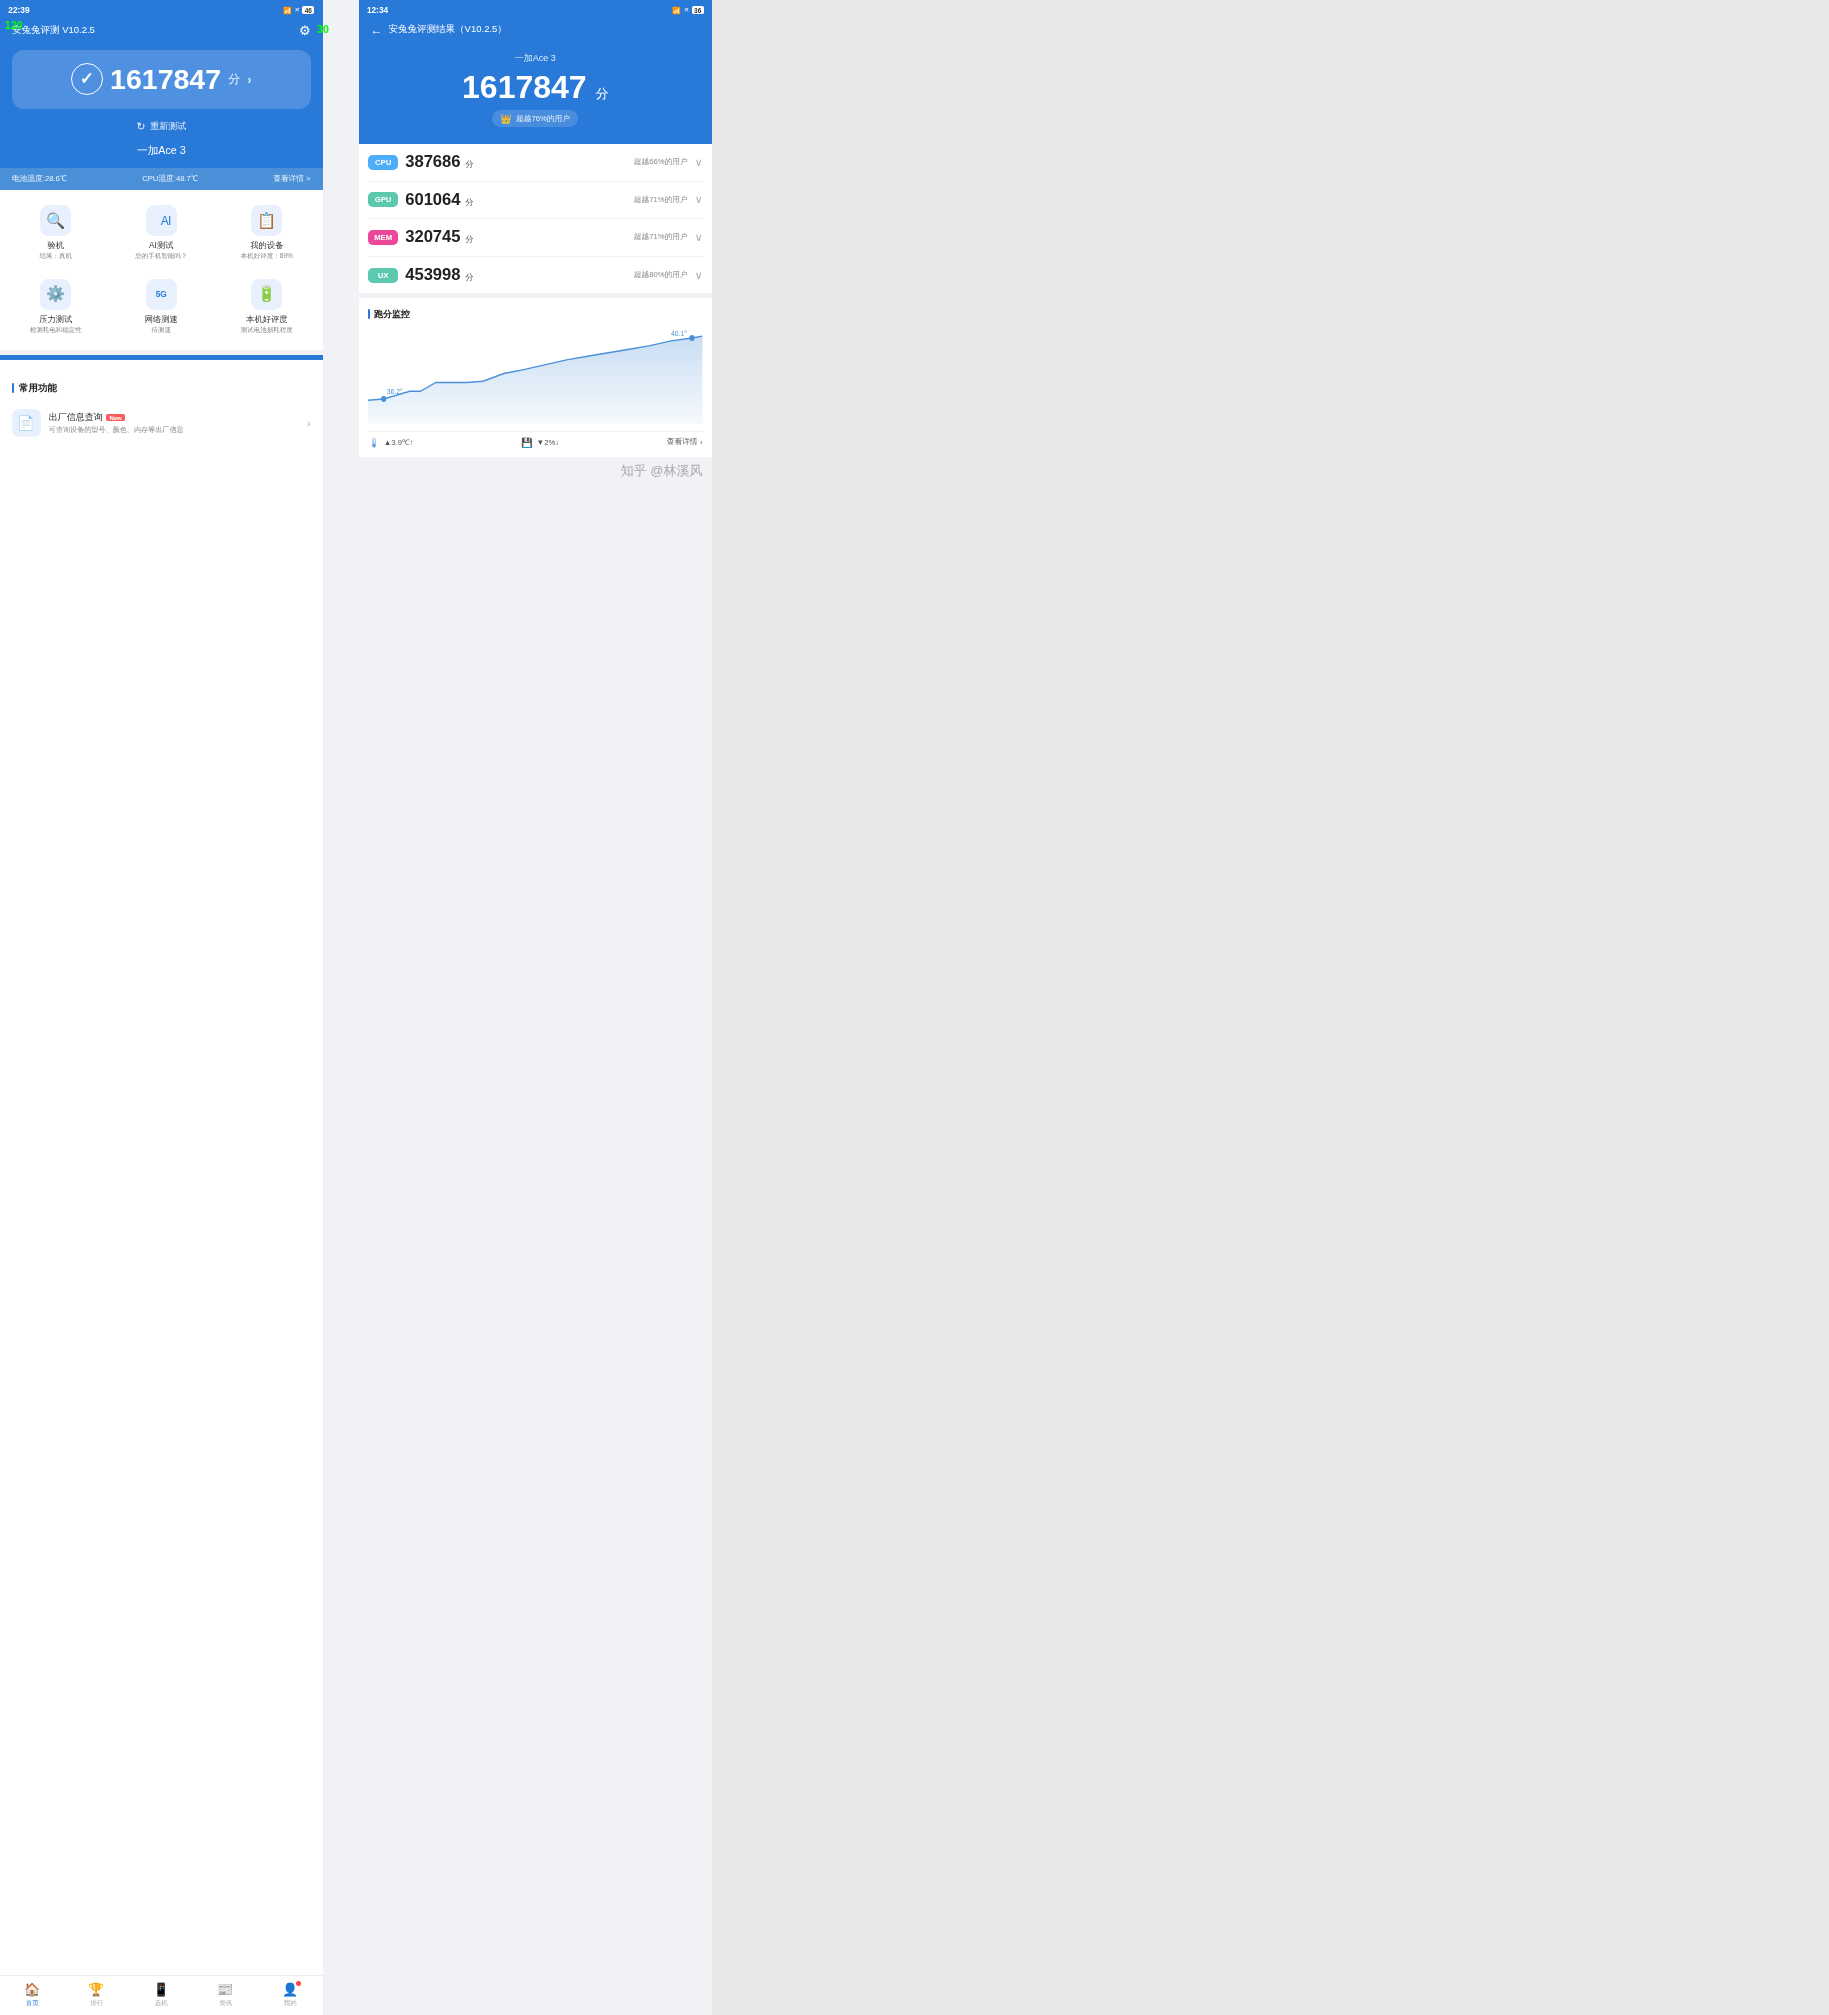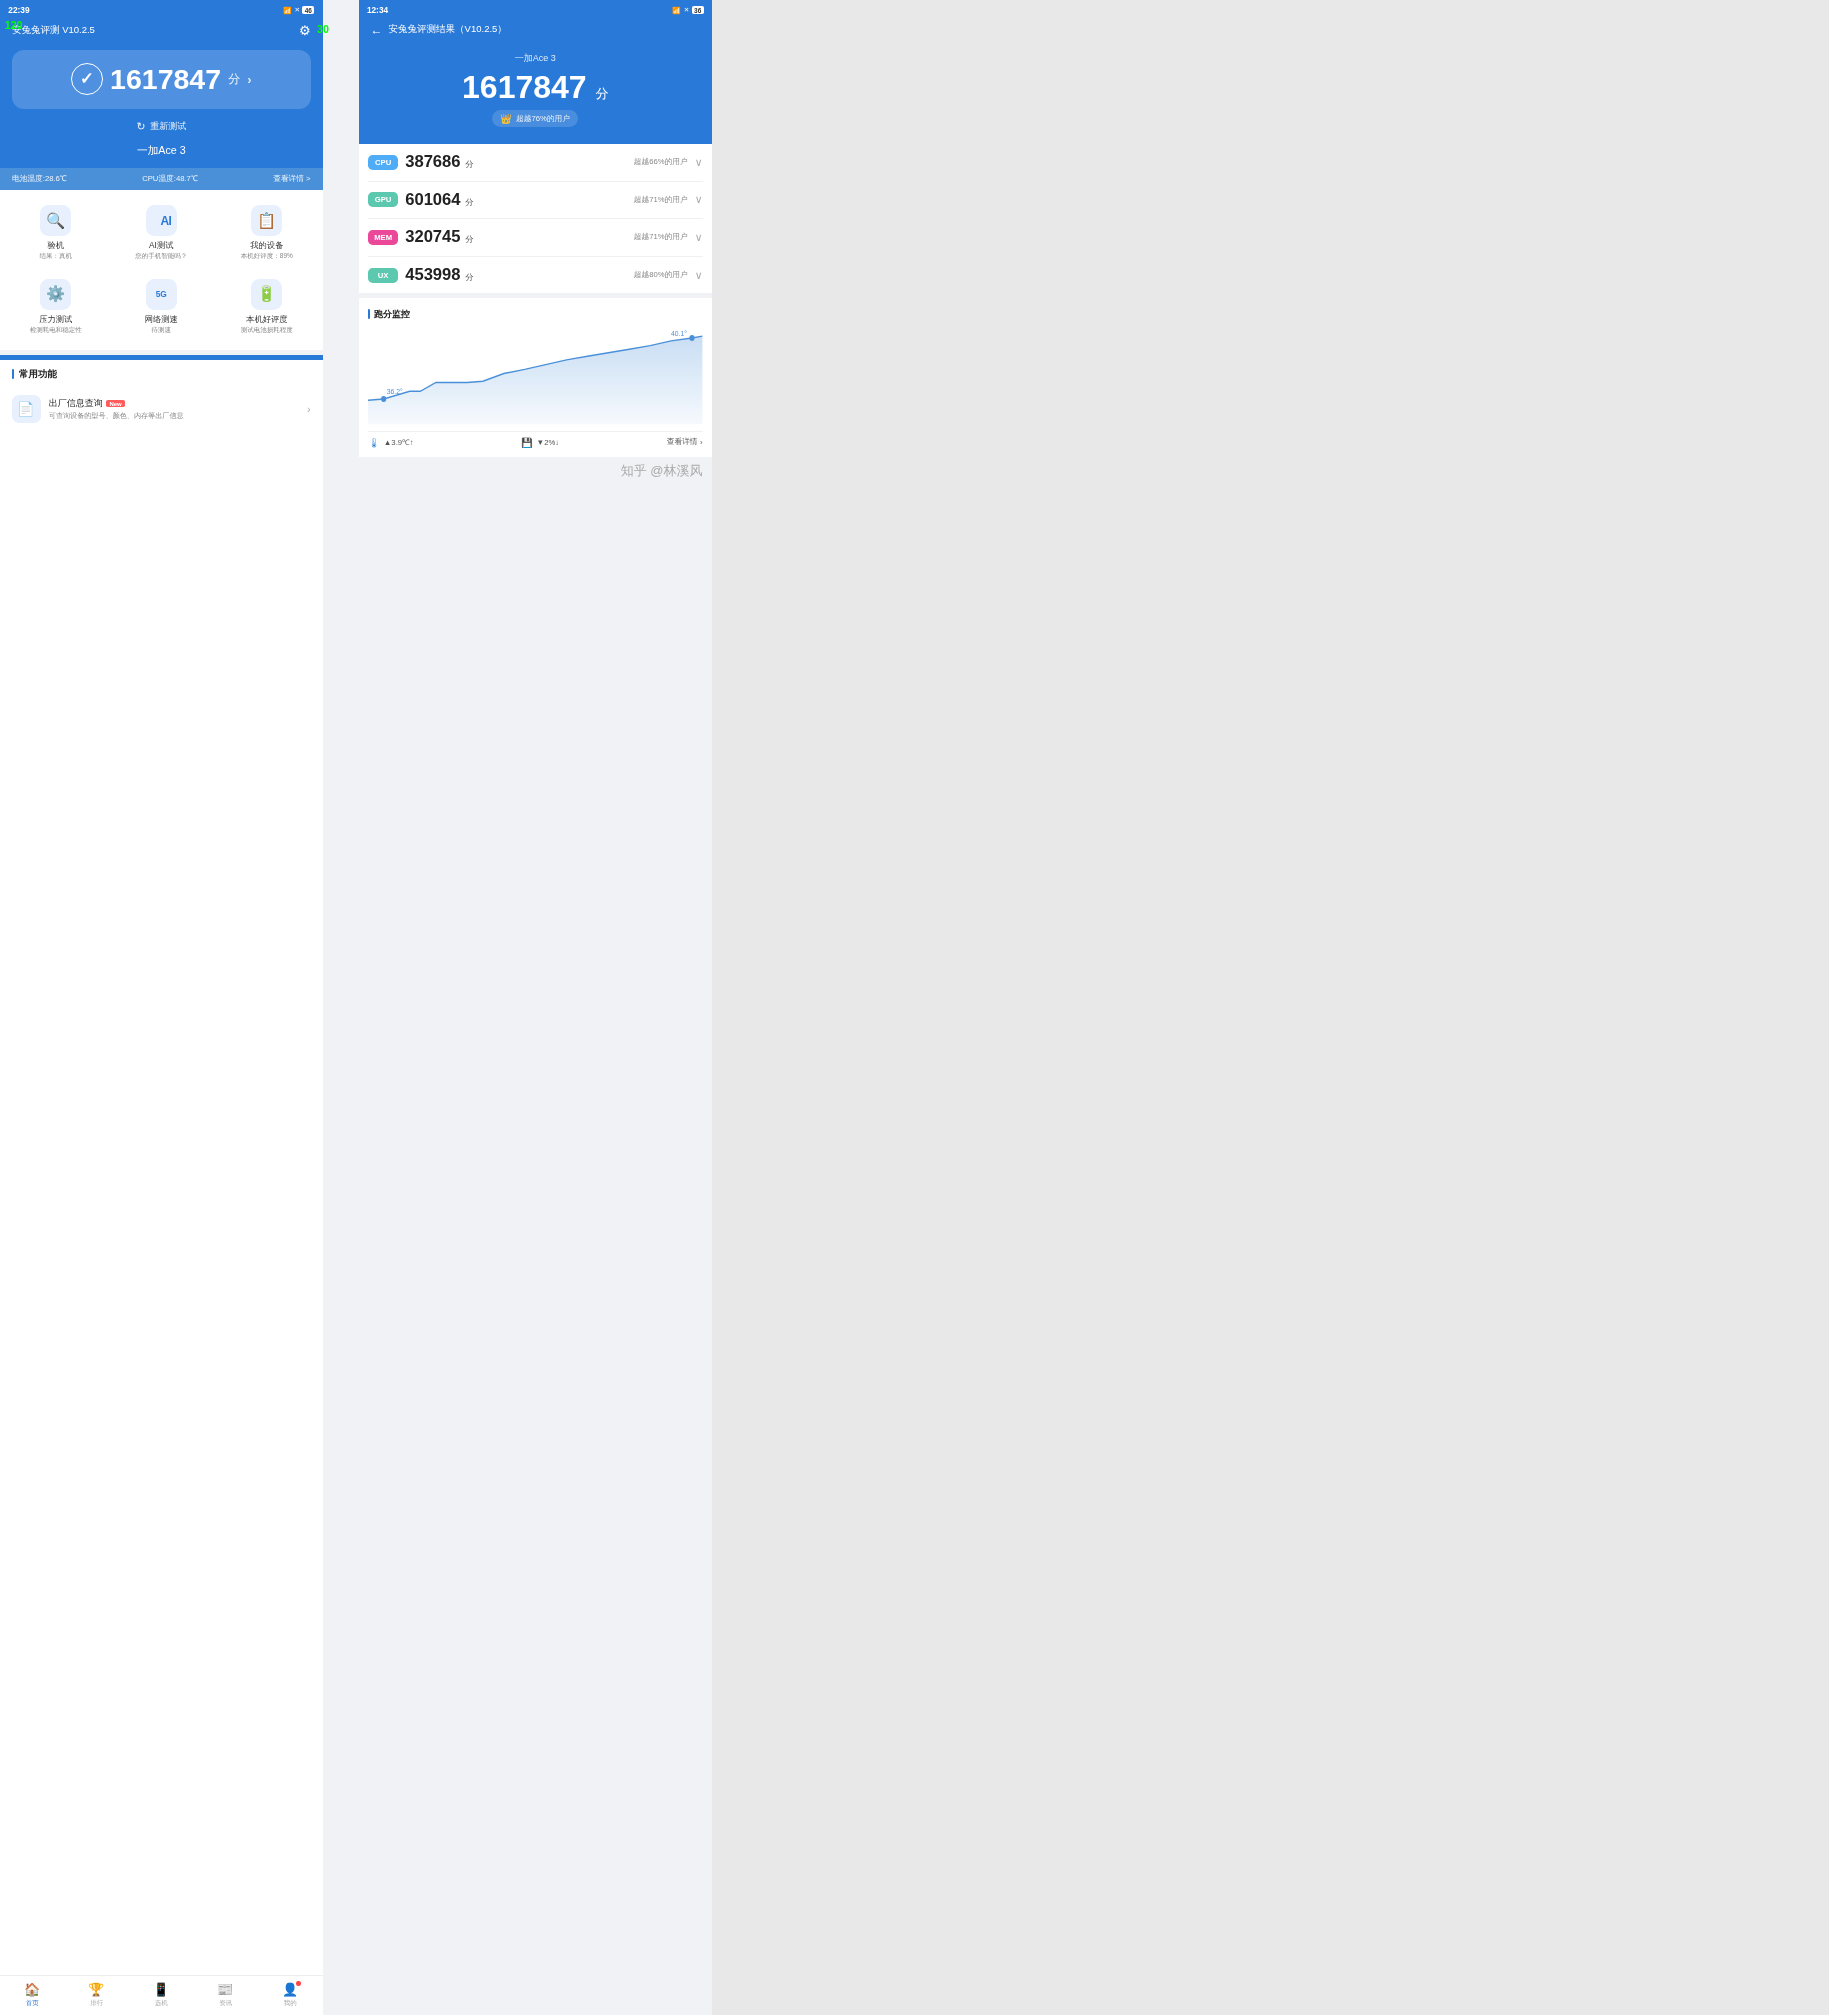--- a/index.html
+++ b/index.html
@@ -178,21 +178,21 @@
       margin-bottom: 3.6px;
       color: #2979d9;
     }
     .feature-name { font-size: 8.3px; font-weight: 500; color: #333; text-align: center; }
     .feature-sub { font-size: 6.5px; color: #888; text-align: center; margin-top: 1.2px; }
 
     
     .common-section {
       background: white;
       margin: 4.7px 0 0;
-      padding: 8px 12px;
+      padding: 22px 12px;
       flex: 1;
     }
     .section-title {
       display: flex;
       align-items: center;
       gap: 4.7px;
       font-size: 9.5px;
       font-weight: 600;
       color: #222;
       margin-bottom: 8.3px;
@@ -438,21 +438,21 @@
 
   <div class="feature-grid">
 
     <div class="feature-item">
       <div class="feature-icon">🔍</div>
       <span class="feature-name">验机</span>
       <span class="feature-sub">结果：真机</span>
     </div>
 
     <div class="feature-item">
-      <div class="feature-icon" style="font-size:12px;font-weight:700;letter-spacing:-0.6px;padding-left:9px;">AI</div>
+      <div class="feature-icon" style="font-size:12px;font-weight:400;letter-spacing:-0.6px;padding-left:9px;">AI</div>
       <span class="feature-name">AI测试</span>
       <span class="feature-sub">您的手机智能吗？</span>
     </div>
 
     <div class="feature-item">
       <div class="feature-icon">📋</div>
       <span class="feature-name">我的设备</span>
       <span class="feature-sub">本机好评度：89%</span>
     </div>
 

